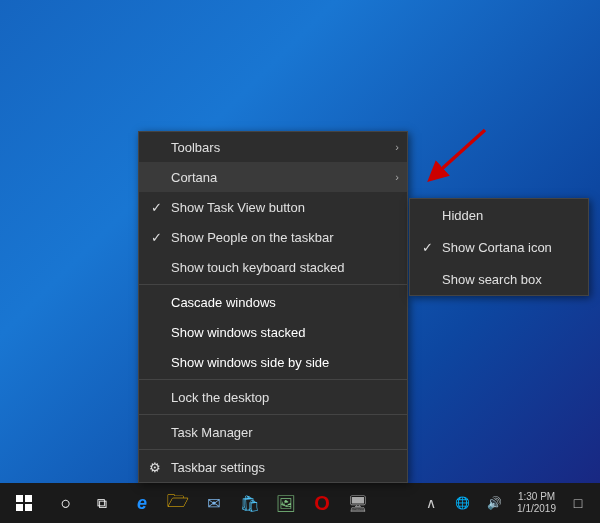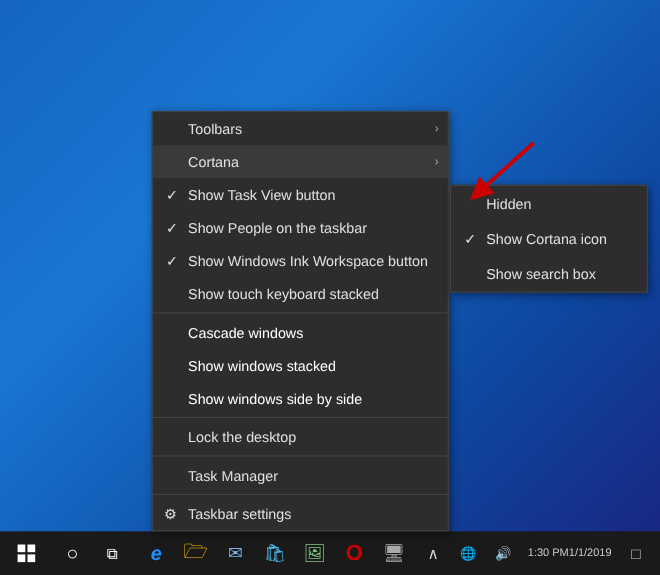--- a/index.html
+++ b/index.html
@@ -268,23 +268,20 @@
     </div>
 
     <div class="menu-item checked">
       <span>Show Task View button</span>
     </div>
 
     <div class="menu-item checked">
       <span>Show People on the taskbar</span>
     </div>
 
-    <div class="menu-item checked">
-      <span>Show Windows Ink Workspace button</span>
-    </div>
 
     <div class="menu-item">
       <span>Show touch keyboard stacked</span>
     </div>
 
     <div class="menu-separator"></div>
 
     <div class="menu-item disabled">
       <span>Cascade windows</span>
     </div>
@@ -377,21 +374,21 @@
     <div class="taskbar-right">
       <div class="taskbar-right-icon">
         <span>∧</span>
       </div>
       <div class="taskbar-right-icon">
         <span style="font-size:12px;">🌐</span>
       </div>
       <div class="taskbar-right-icon">
         <span style="font-size:12px;">🔊</span>
       </div>
-      <div style="display:flex; flex-direction:row; align-items:center; color:#ccc; font-size:10px; line-height:1.2; padding: 0 4px;">
+      <div style="display:flex; flex-direction:column; align-items:center; color:#ccc; font-size:10px; line-height:1.2; padding: 0 4px;">
         <span>1:30 PM</span>
         <span>1/1/2019</span>
       </div>
       <div class="taskbar-right-icon">
         <span>□</span>
       </div>
     </div>
   </div>
 
 </div>

